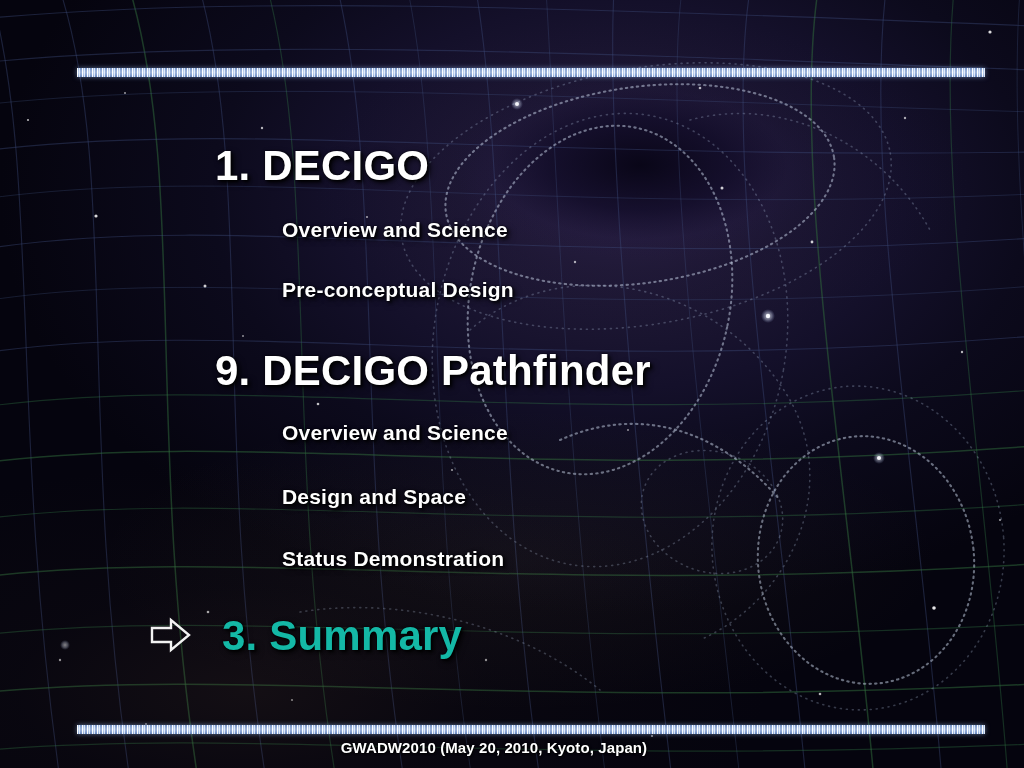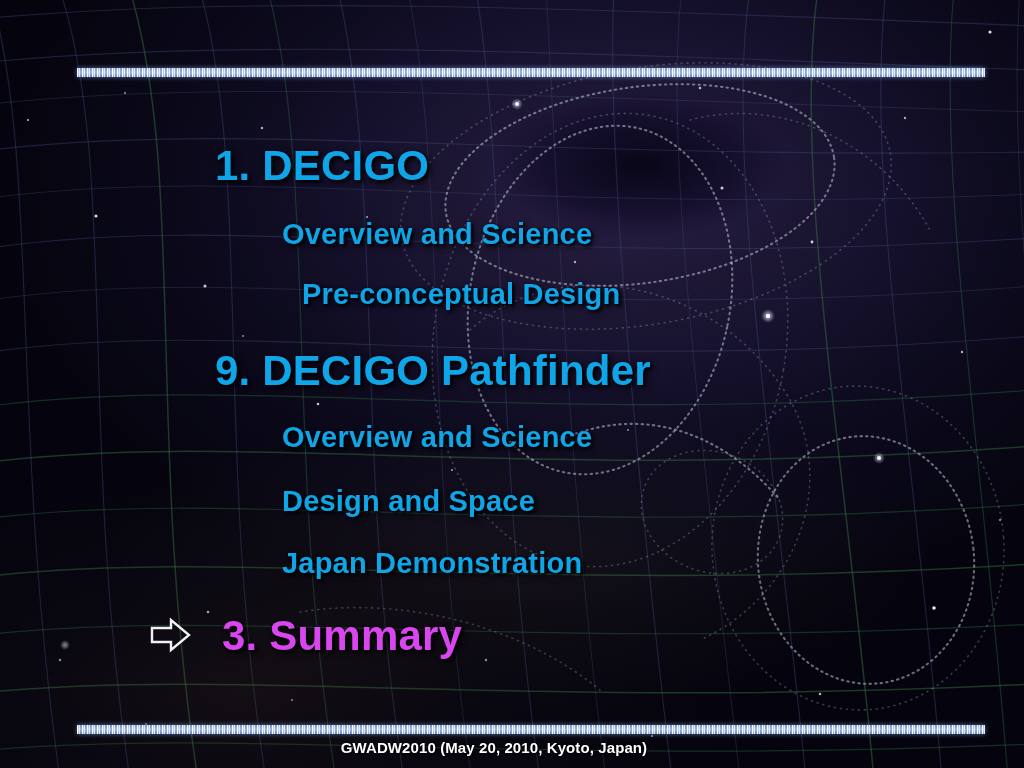--- a/index.html
+++ b/index.html
@@ -105,45 +105,45 @@
   
   #outline {
     position: absolute;
     left: 0;
     top: 0;
     width: 1024px;
   }
   .line {
     position: absolute;
     white-space: nowrap;
-    color: #0ea5e9;
+    color: #ffffff;
     font-weight: bold;
     letter-spacing: .2px;
     text-shadow:
       2px 2px 3px rgba(0,0,0,.85),
       3px 3px 6px rgba(0,0,0,.65),
       0 0 2px rgba(0,0,0,.9);
   }
   .lvl1 {
     font-size: 42px;
     left: 215px;
   }
   .lvl2 {
-    font-size: 29px;
+    font-size: 21px;
     left: 282px;
   }
   .summary {
-    color: #d946ef;
+    color: #14b8a6;
     font-size: 42px;
     left: 222px;
   }
 
   #line-decigo        { top: 142px; }
   #line-ov1           { top: 218px; }
-  #line-pre           { top: 278px; margin-left: 20px; }
+  #line-pre           { top: 278px; }
   #line-pathfinder    { top: 347px; }
   #line-ov2           { top: 421px; }
   #line-design        { top: 485px; }
   #line-space         { top: 547px; }
   #line-summary       { top: 612px; }
 
   
   #arrow-bullet {
     position: absolute;
     left: 146px;
@@ -286,21 +286,21 @@
     <div class="line lvl2" id="line-ov1">Overview and Science</div>
 
     <div class="line lvl2" id="line-pre">Pre-conceptual Design</div>
 
     <div class="line lvl1" id="line-pathfinder">9. DECIGO Pathfinder</div>
 
     <div class="line lvl2" id="line-ov2">Overview and Science</div>
 
     <div class="line lvl2" id="line-design">Design and Space</div>
 
-    <div class="line lvl2" id="line-space">Japan Demonstration</div>
+    <div class="line lvl2" id="line-space">Status Demonstration</div>
 
     <div id="arrow-bullet">
       <svg width="48" height="48" viewBox="0 0 48 48">
         <path d="M 6 17 L 25 17 L 25 9 L 43 24 L 25 39 L 25 31 L 6 31 Z" fill="none" stroke="#f2f2f2" stroke-width="2.4" stroke-linejoin="miter"></path>
       </svg>
     </div>
 
     <div class="line summary" id="line-summary">3. Summary</div>
   </div>
 

